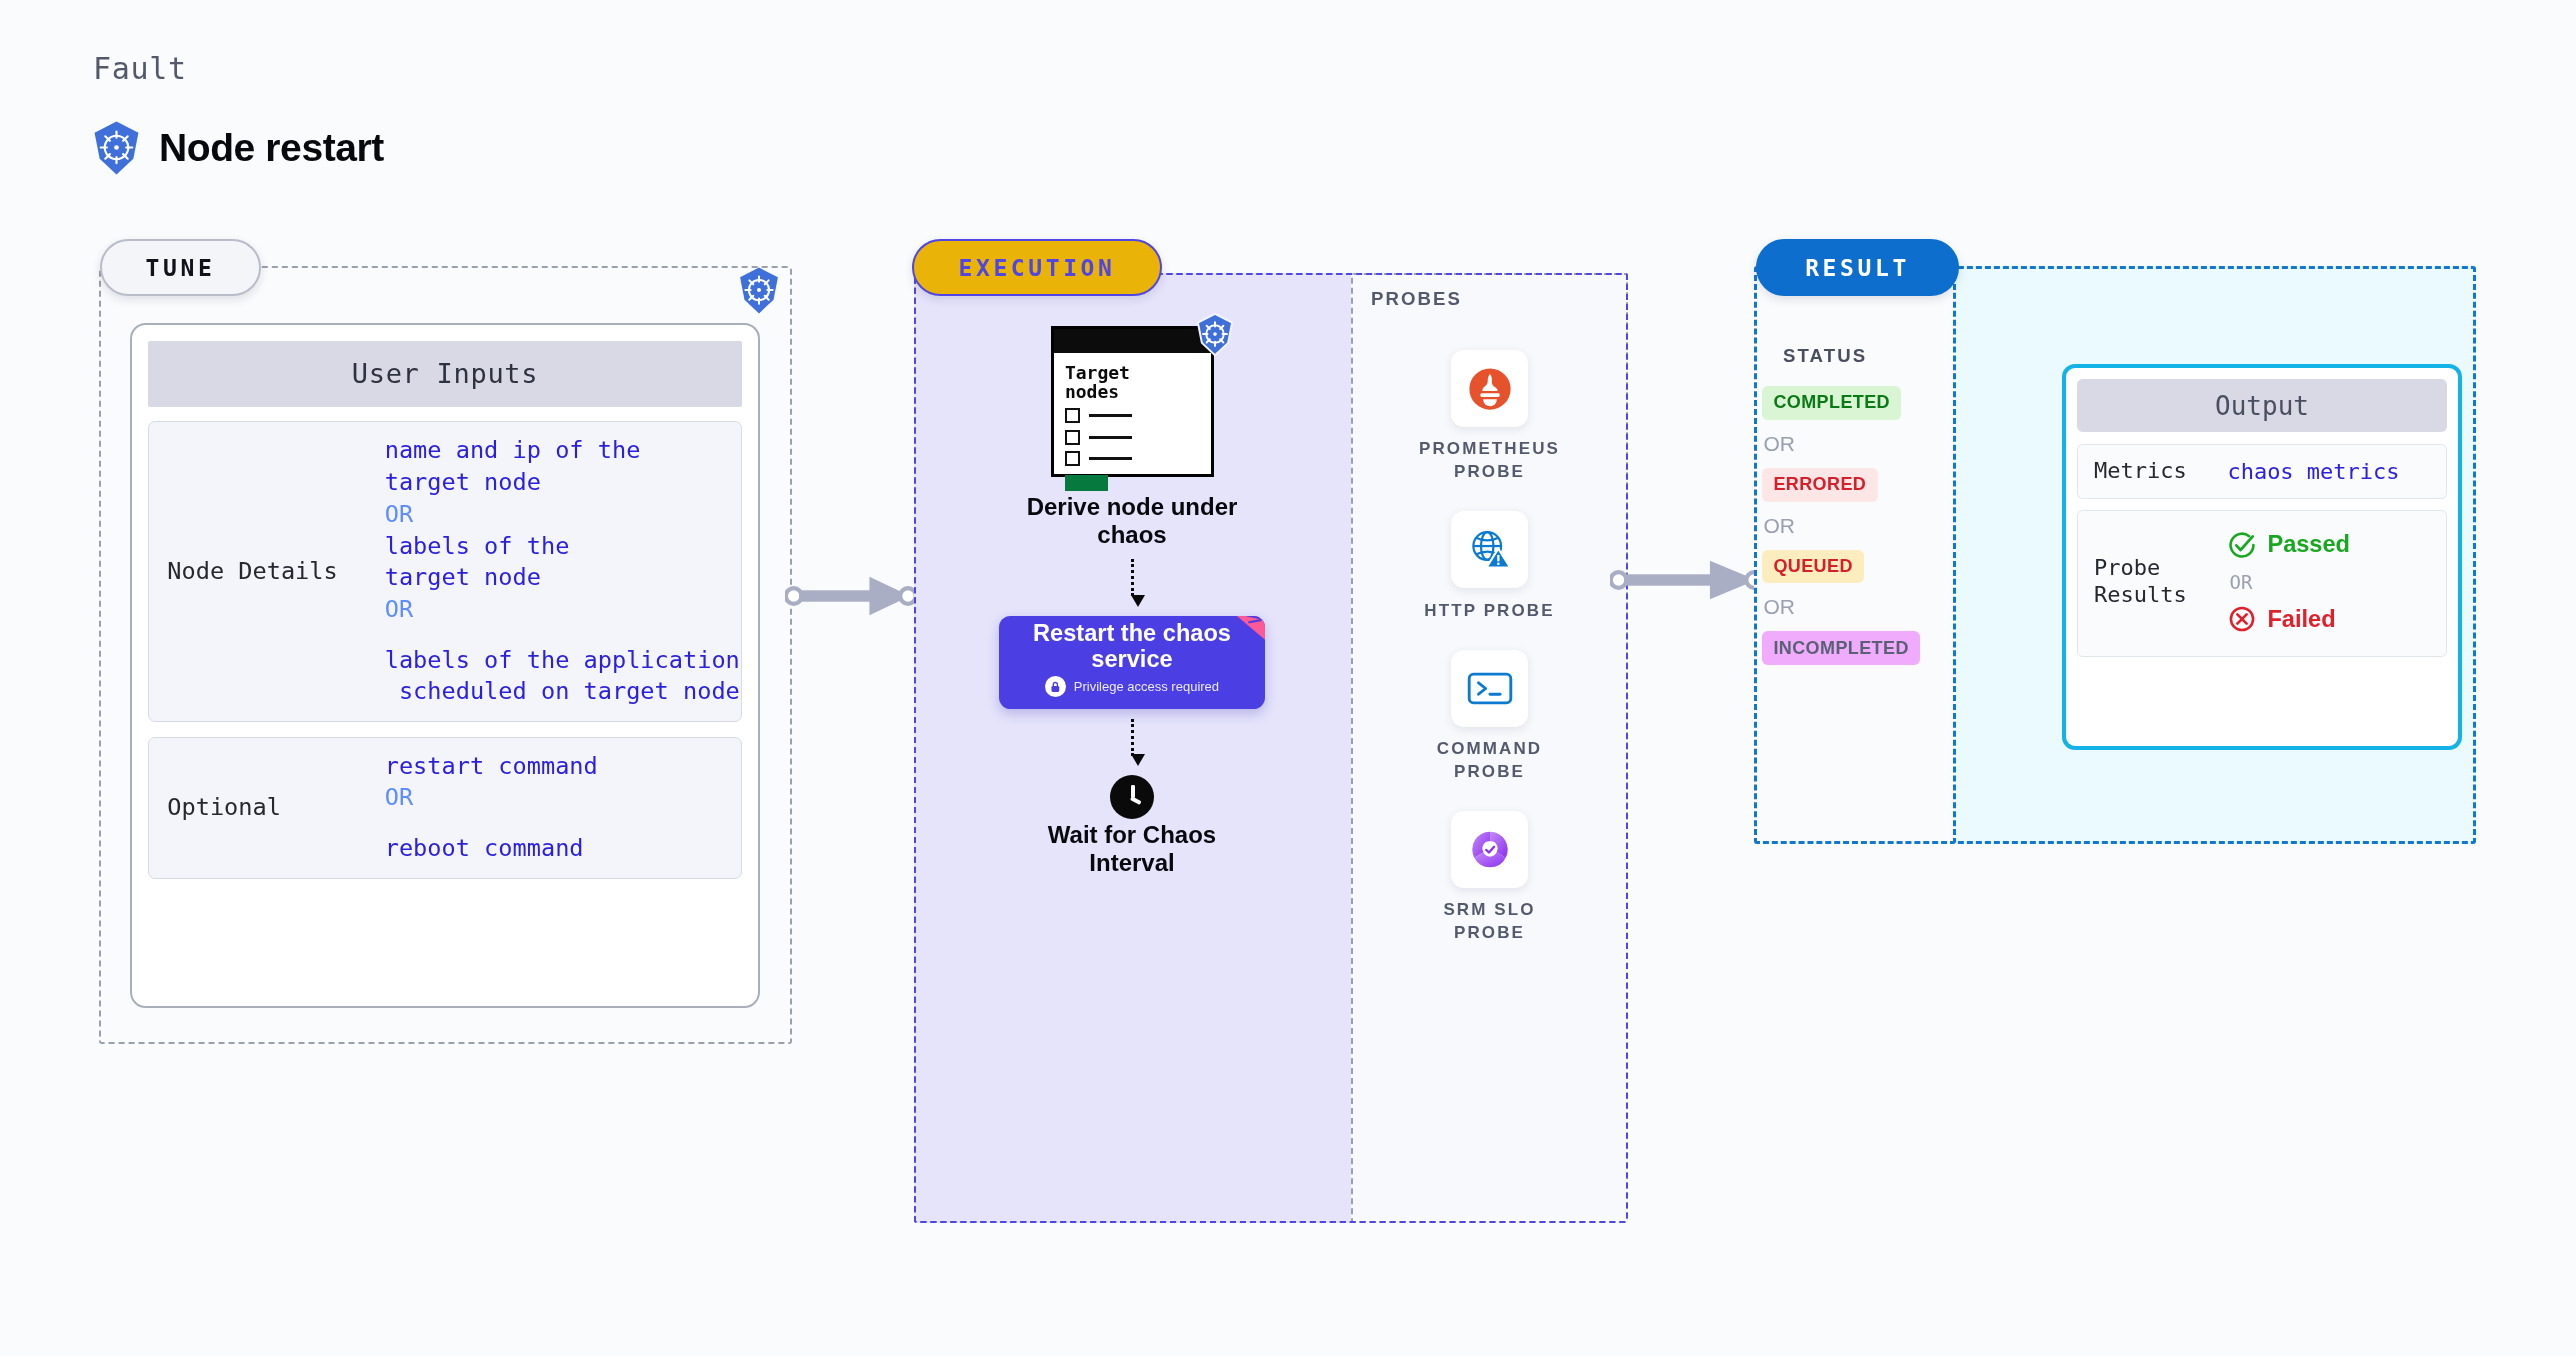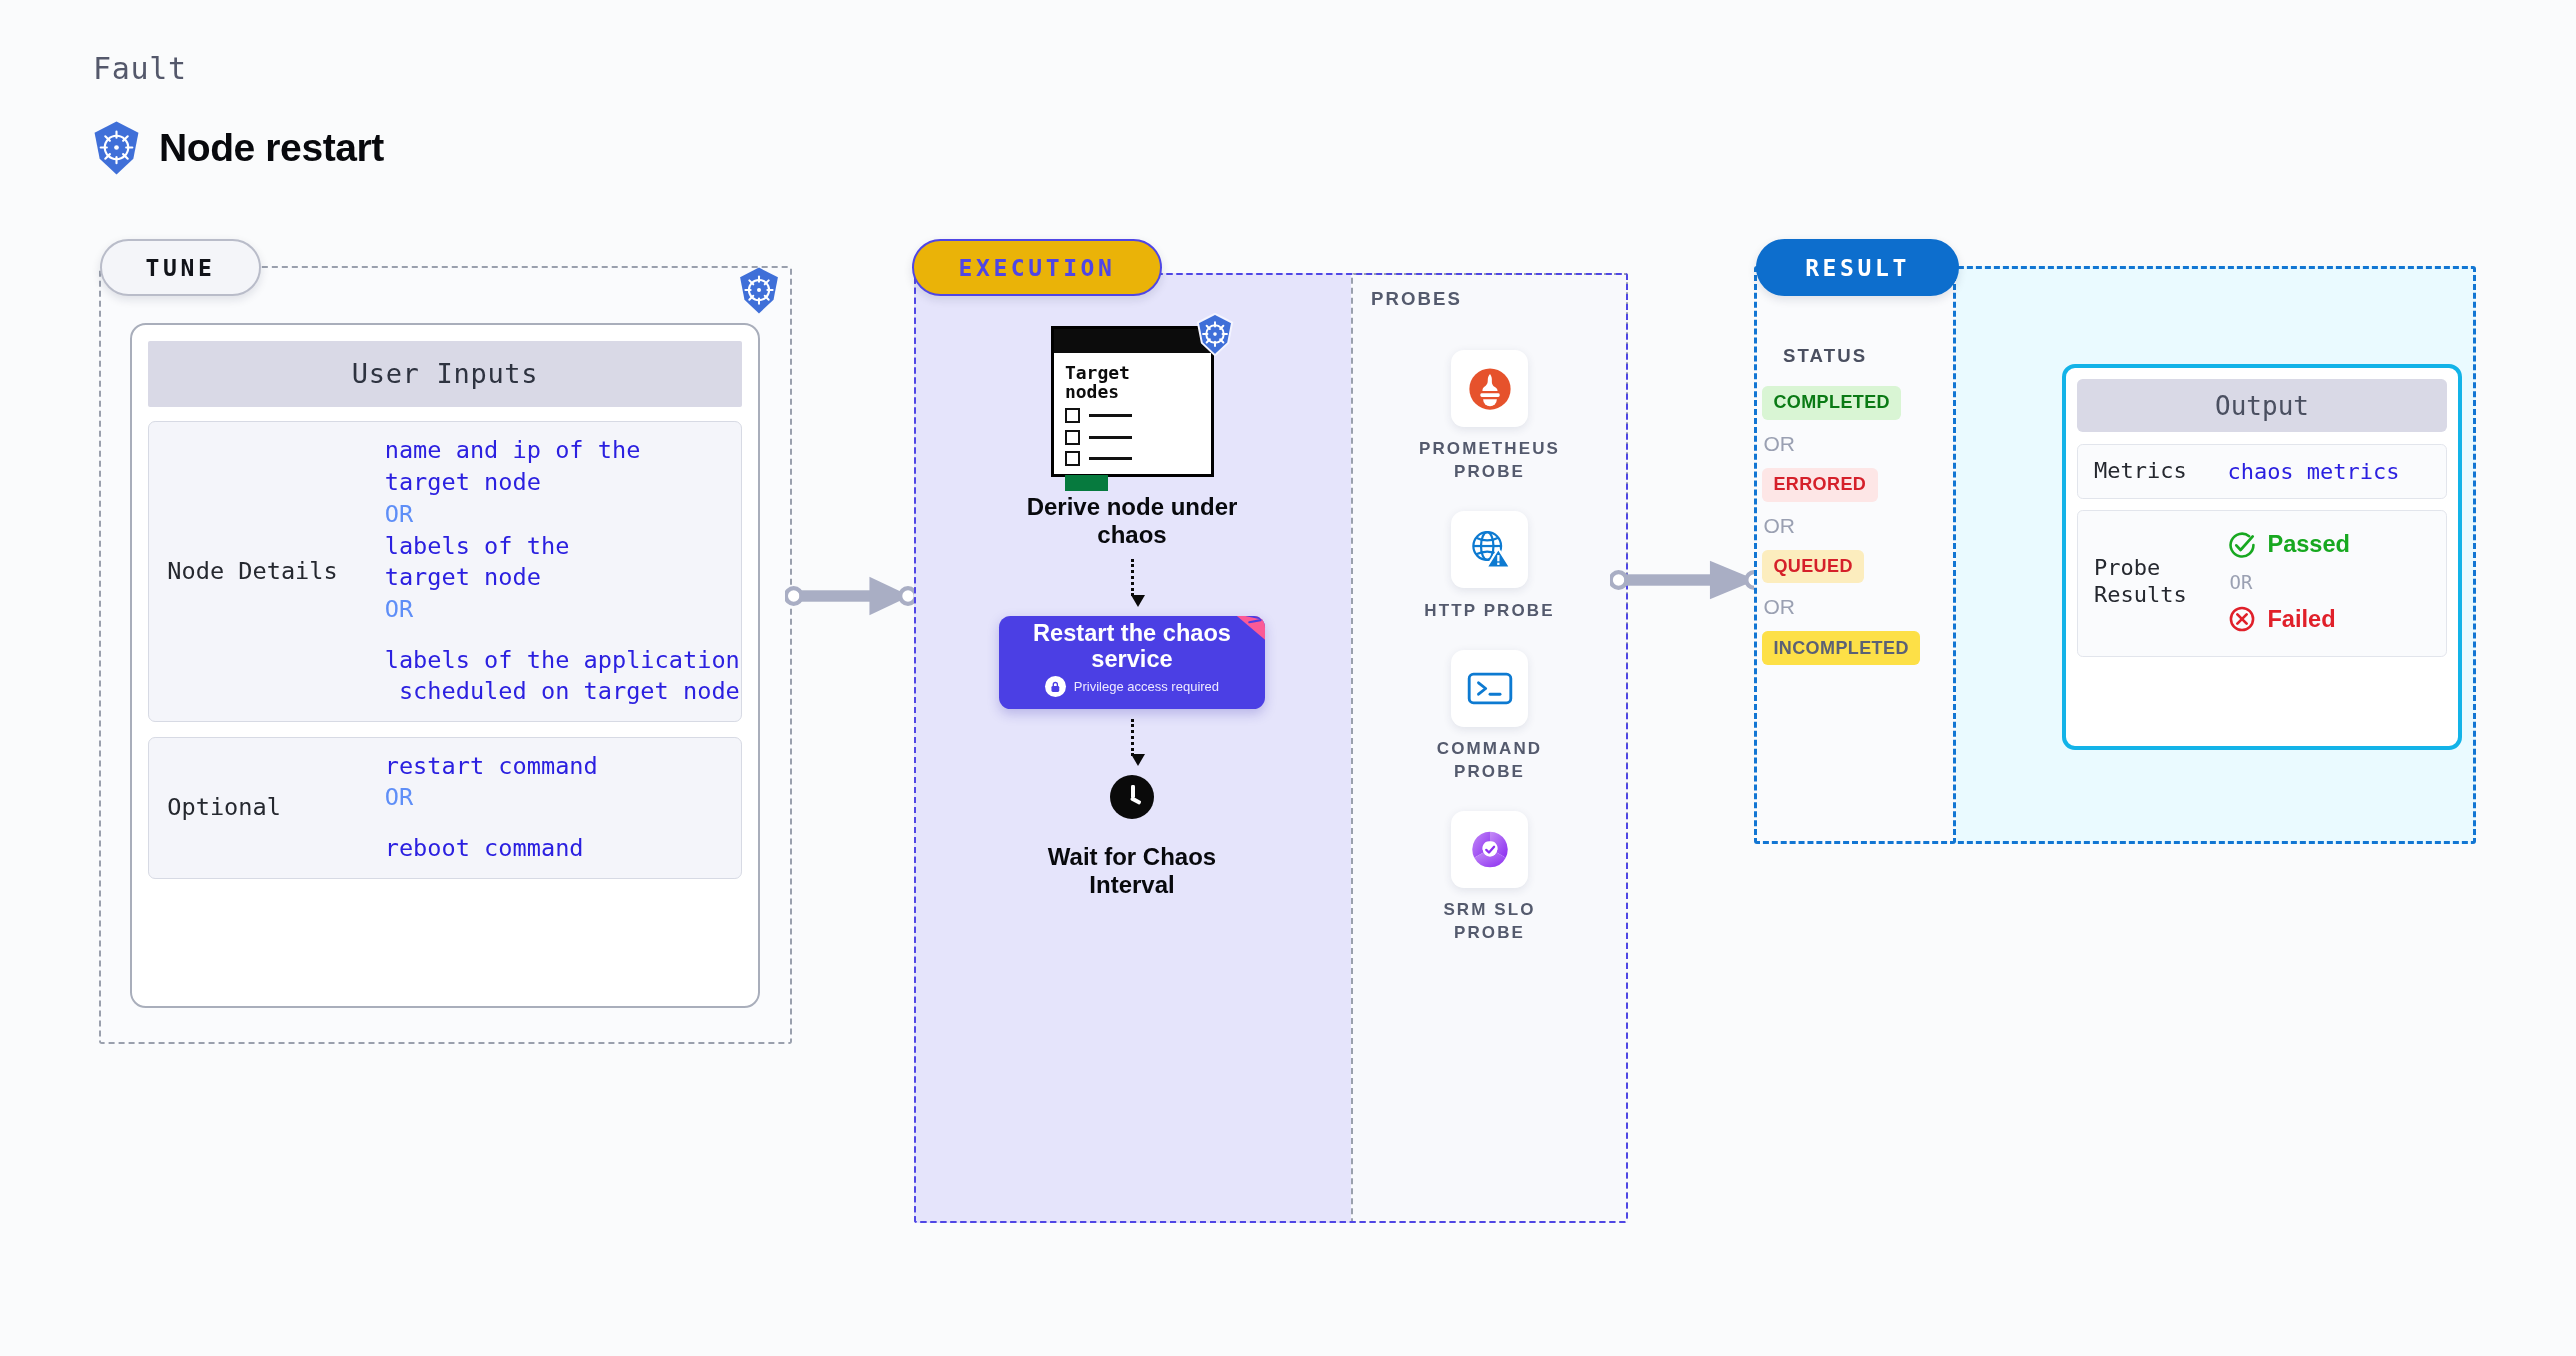--- a/index.html
+++ b/index.html
@@ -169,21 +169,21 @@
   
   .status-title { position: absolute; left: 1783px; top: 345px; font-size: 18.6px; font-weight: 700; letter-spacing: 2.1px; color: #4a4f60; }
   .status-list { position: absolute; left: 1762px; top: 386px; width: 164px; }
   .badge {
     display: inline-block; padding: 6.4px 11.4px; border-radius: 5.7px;
     font-size: 18px; font-weight: 700; letter-spacing: 0.4px;
   }
   .b-completed { background: #d9f5d4; color: #0a7a15; }
   .b-errored { background: #fde6e6; color: #d5202a; }
   .b-queued { background: #fcedbe; color: #d5202a; }
-  .b-incompleted { background: #fde047; color: #5b6175; }
+  .b-incompleted { background: #f0abfc; color: #5b6175; }
   .or-line { font-size: 21px; color: #9aa0b2; margin: 12px 0 12px 1.4px; }
 
   .out-card {
     position: absolute; left: 2062px; top: 364px; width: 400px; height: 386px;
     background: #fff; border: 4.3px solid #13b3e8; border-radius: 13px;
   }
   .out-head {
     margin: 11.4px 11.4px 0 11.4px; height: 53px; background: #d9d9e6; border-radius: 5.7px;
     display: flex; align-items: center; justify-content: center;
     font-family: "DejaVu Sans Mono", monospace; font-size: 26px; color: #4a4f60;
@@ -362,21 +362,21 @@
       <div class="stem"></div>
         <div class="head"></div>
     </div>
 
     <div class="clock-wrap">
       <div class="clock">
           <span class="hh"></span>
           <span class="mm"></span>
         </div>
     </div>
-    <div class="exec-caption" style="margin-top: 24px; white-space: pre-line;">Wait for Chaos
+    <div class="exec-caption" style="margin-top: 2px; white-space: pre-line;">Wait for Chaos
 Interval</div>
   </div>
 
   <div class="probes-title">PROBES</div>
   <div class="probe-col" id="probe-col">
       <div class="probe">
         <div class="probe-tile">
           <svg width="44" height="44" viewBox="0 0 64 64">
       <circle cx="32" cy="32" r="30" fill="#e6522c"></circle>
       <path d="M32 10 c5 7 1 11 4 16 c2 4 7 3 7 9 H21 c0-7 5-6 7-11 c2-5 -1-8 4-14 Z" fill="#fff"></path>

